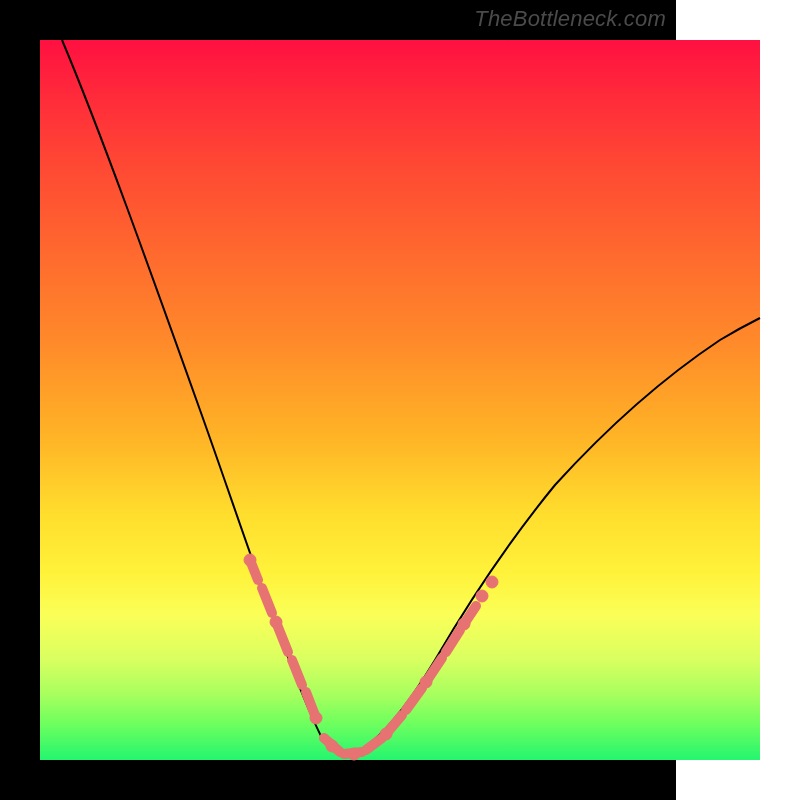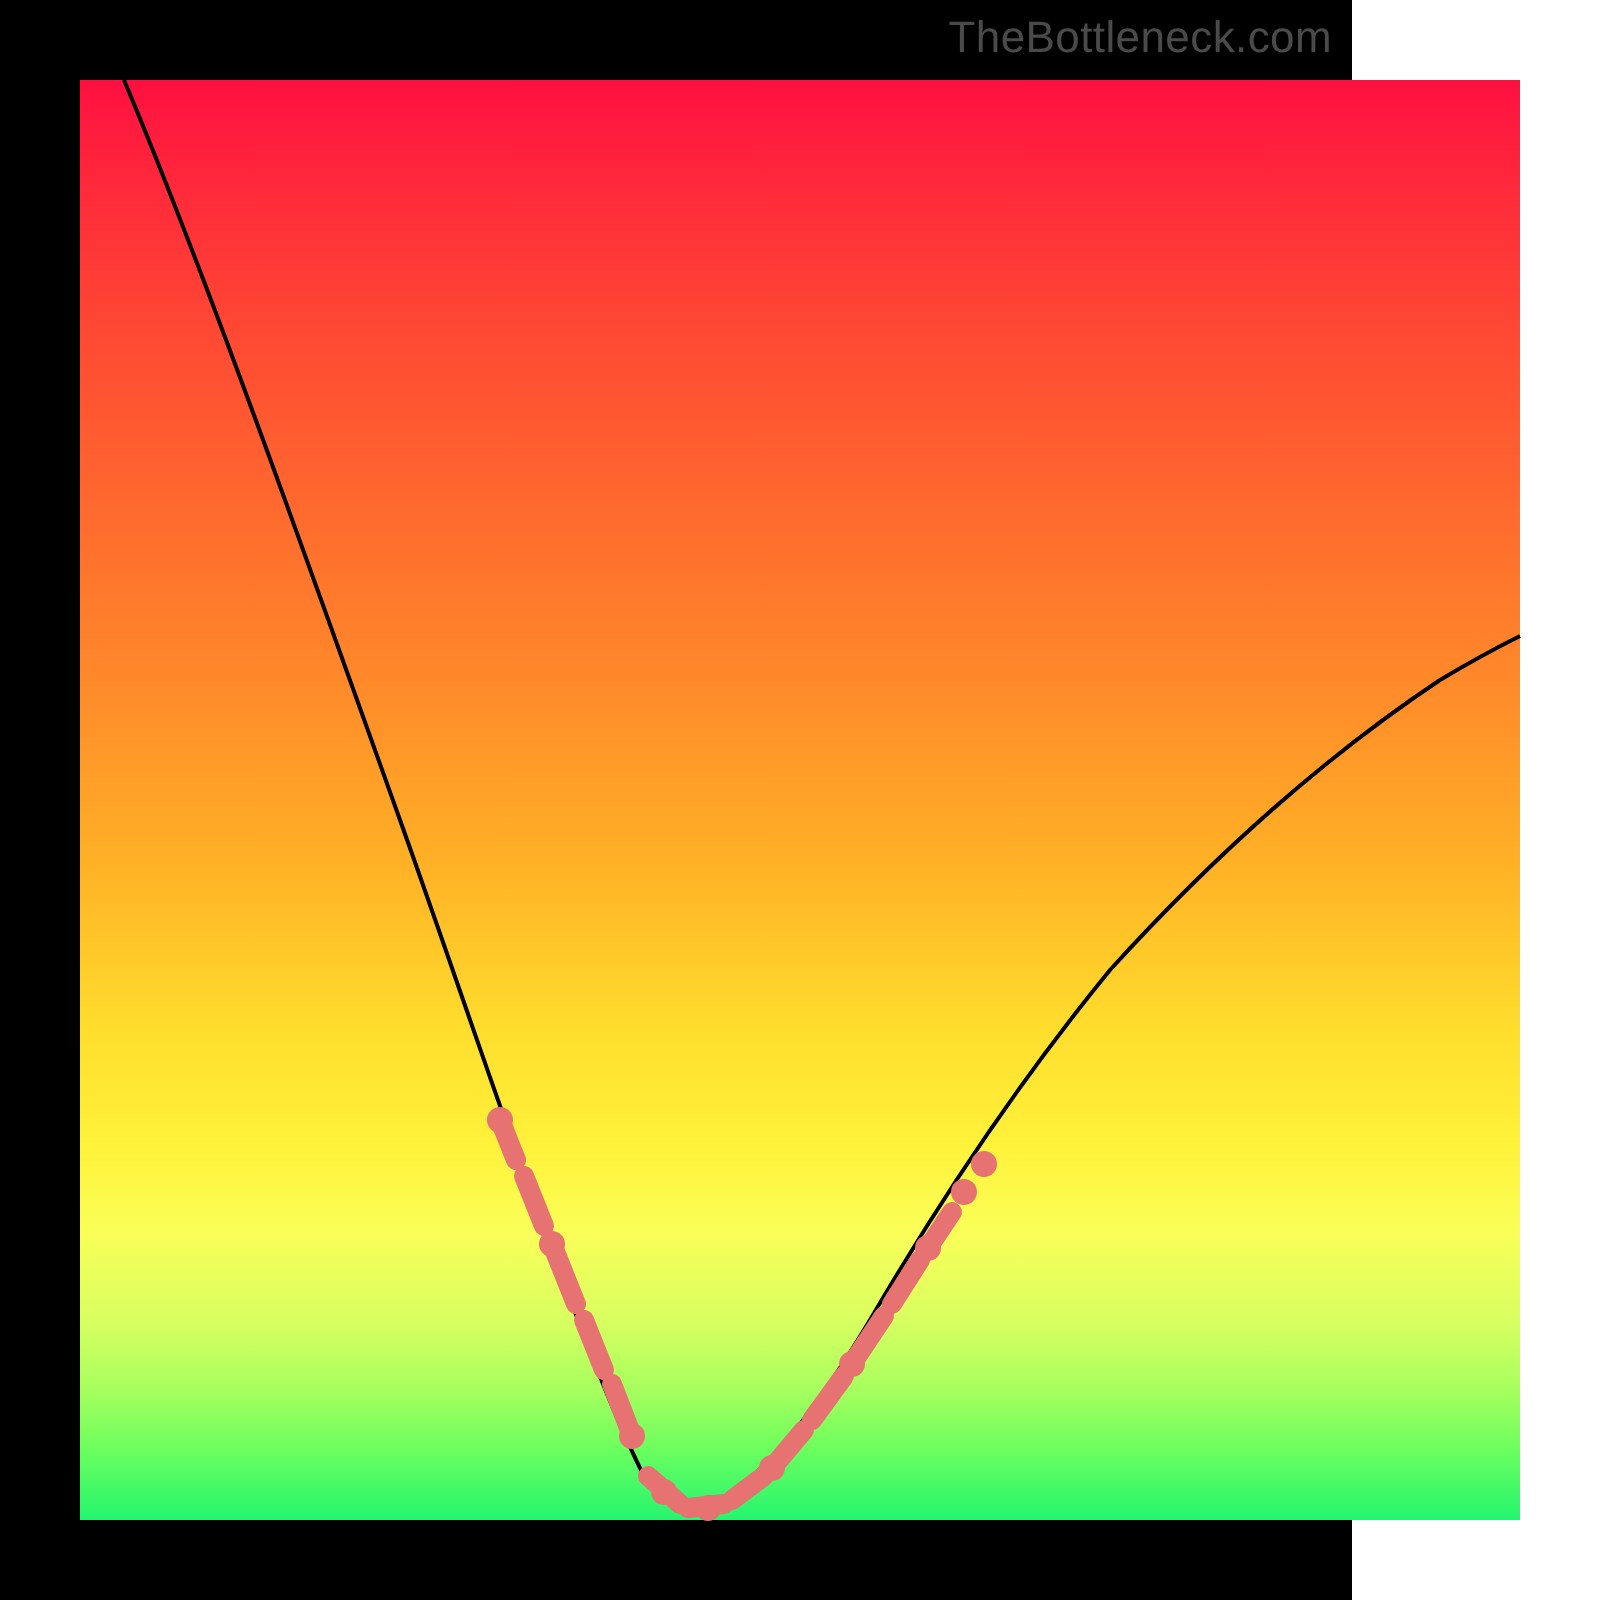--- a/index.html
+++ b/index.html
@@ -8,20 +8,21 @@
     width: 800px;
     height: 800px;
     overflow: hidden;
     font-family: Arial, Helvetica, sans-serif;
   }
   .frame {
     position: relative;
     width: 676px;
     height: 800px;
     background: #000;
+    font-style: italic;
   }
   .plot-area {
     position: absolute;
     left: 40px;
     top: 40px;
     width: 720px;
     height: 720px;
     
     background: linear-gradient(
       to bottom,

